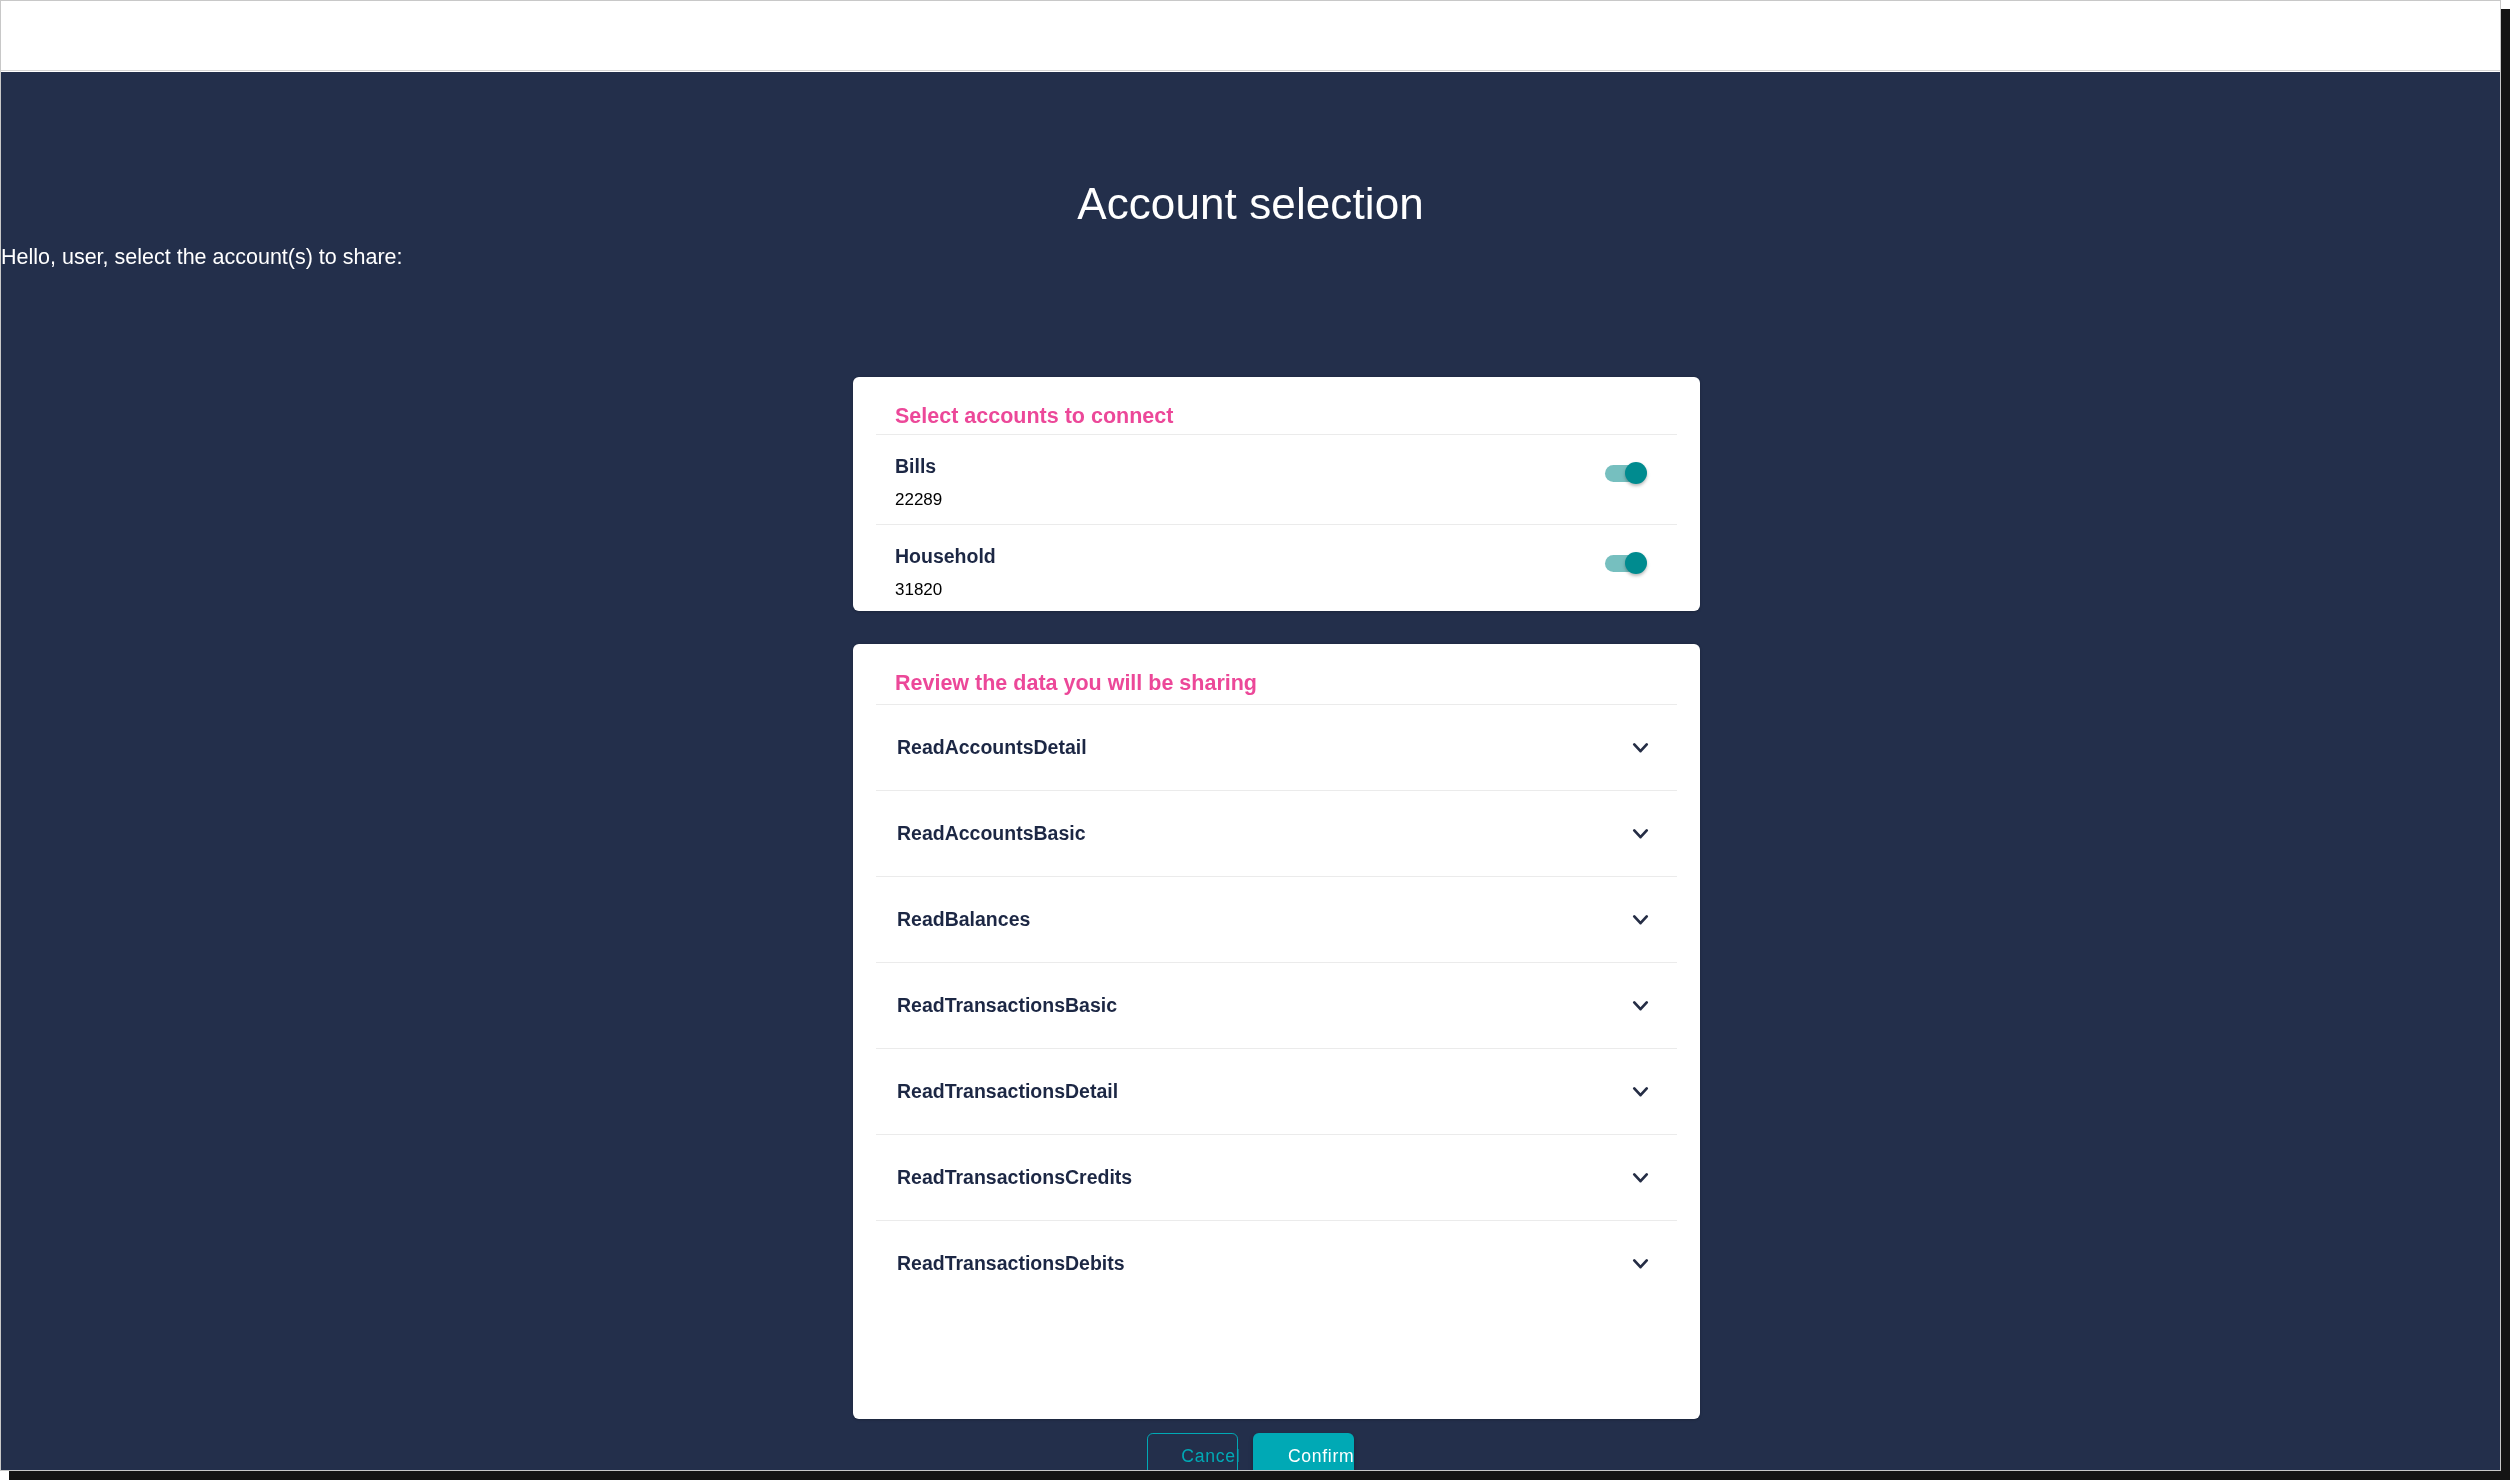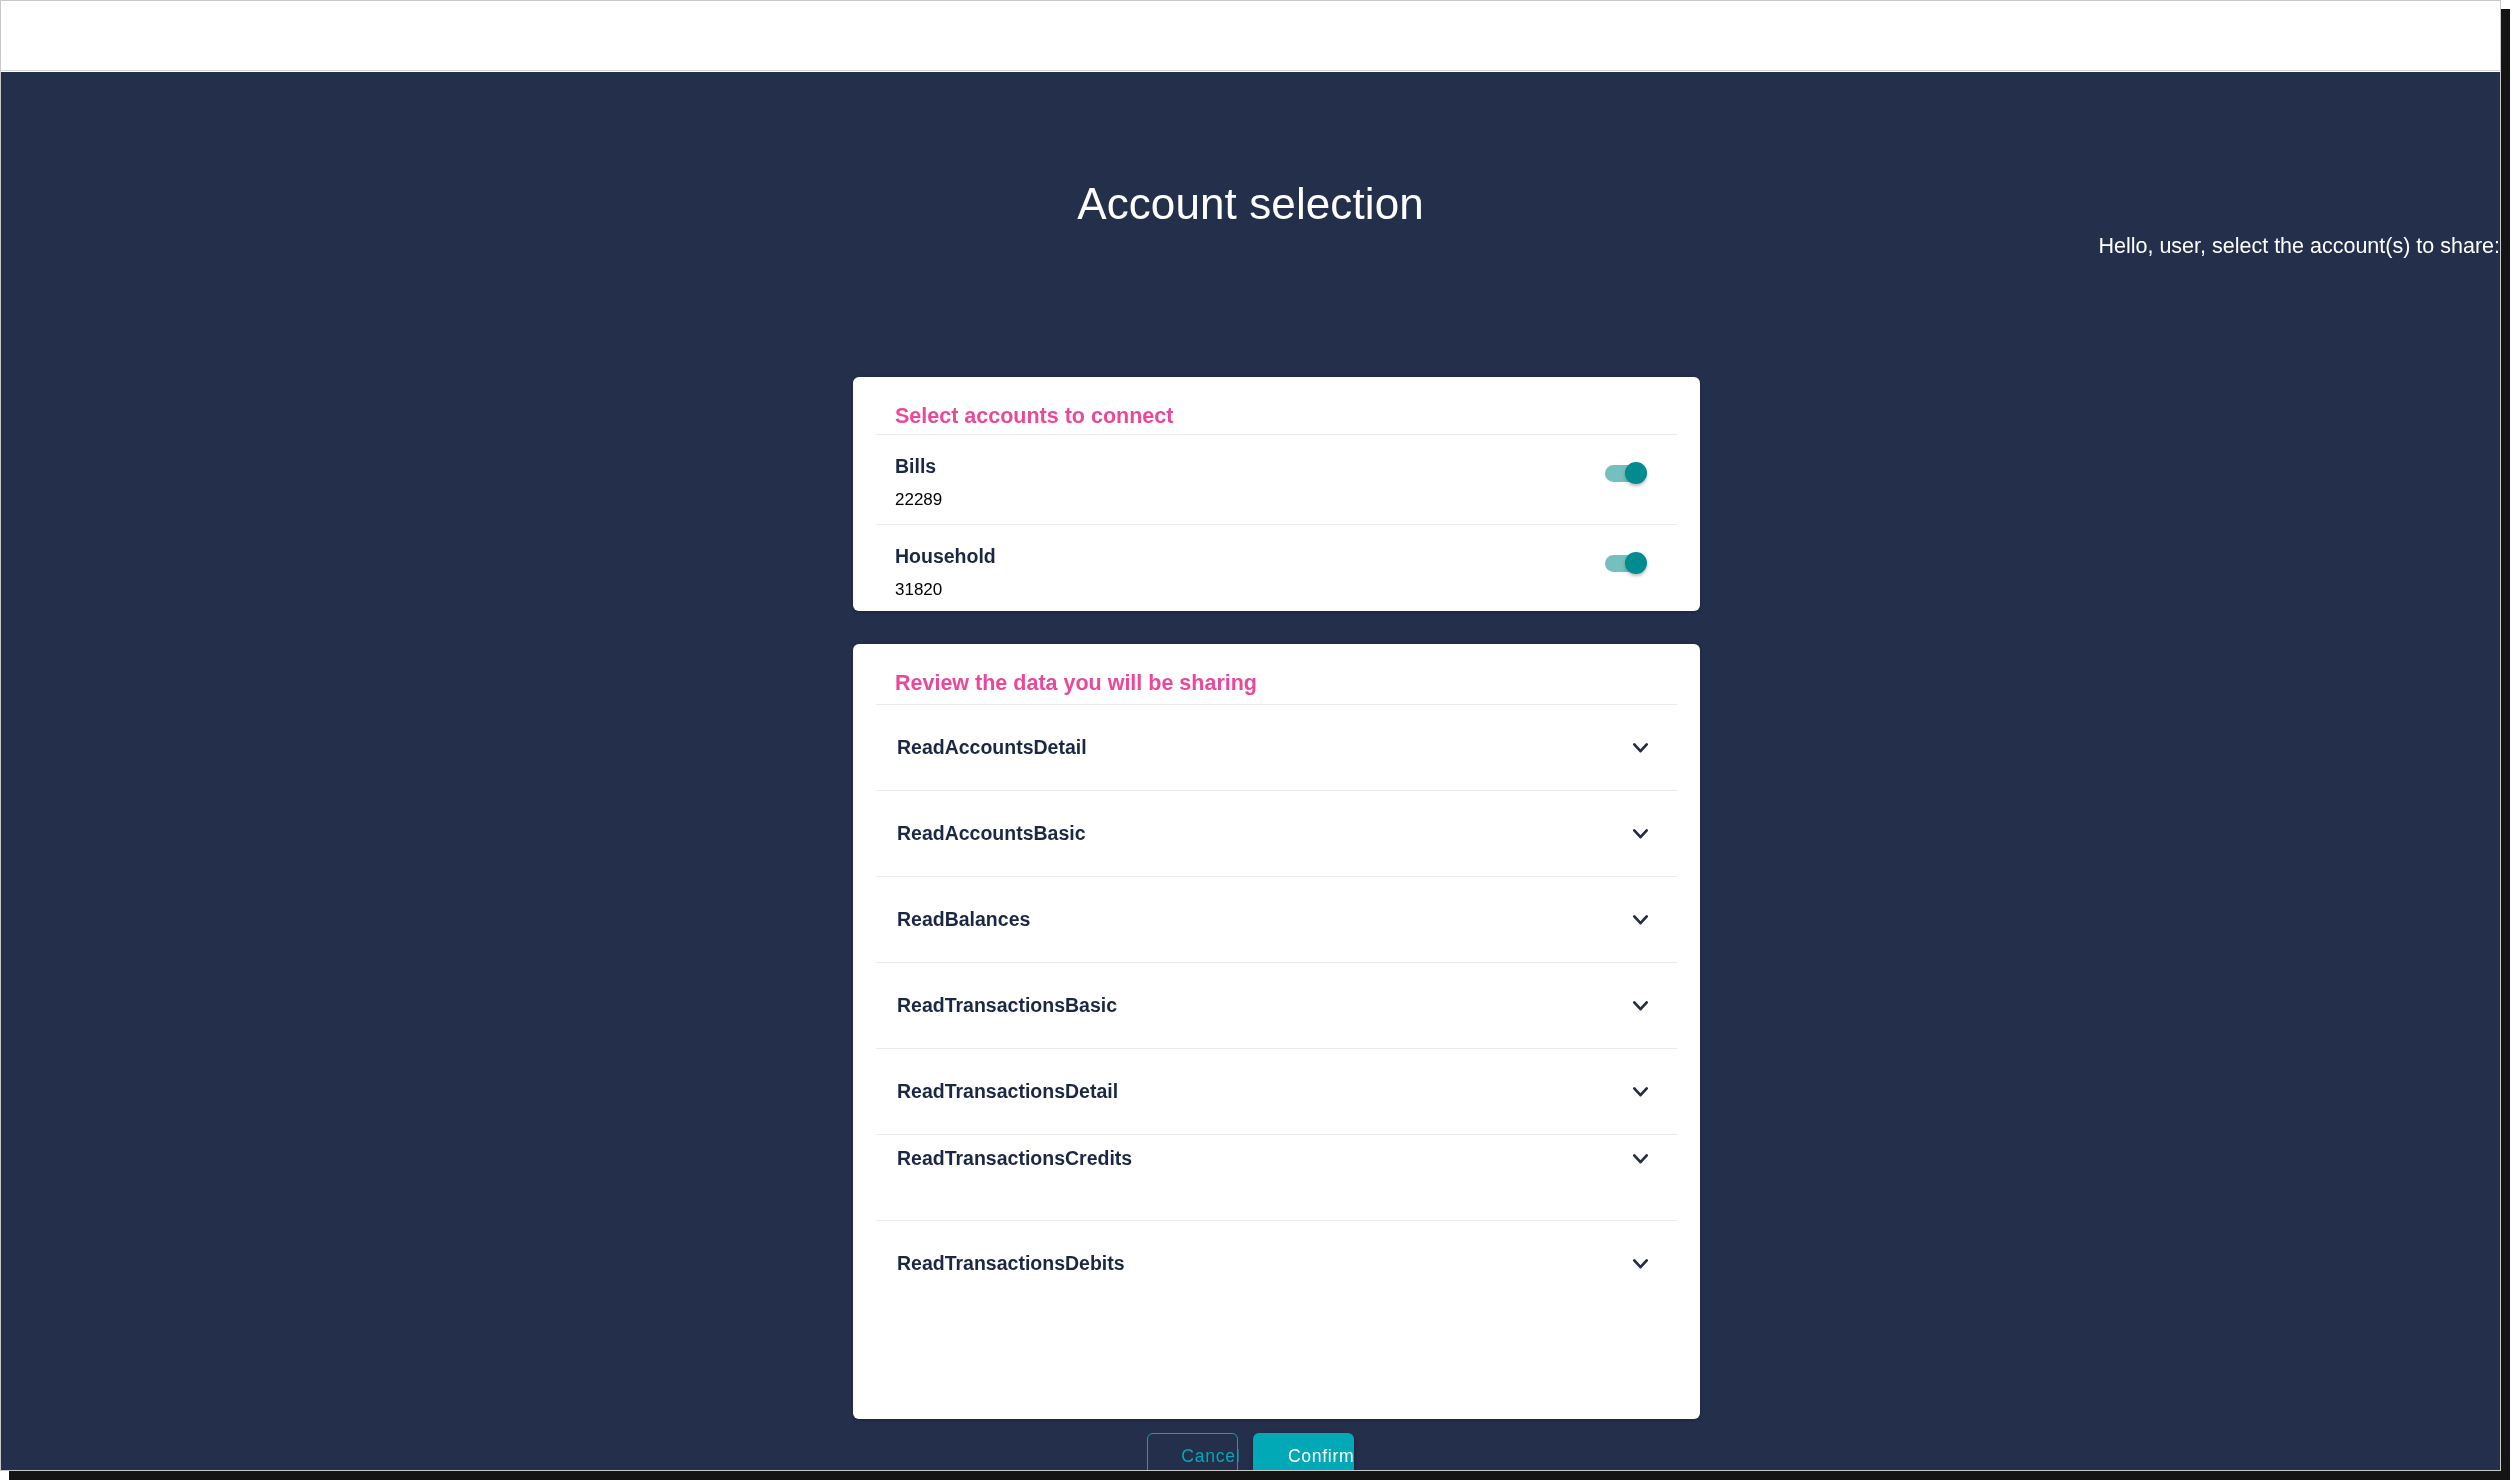--- a/index.html
+++ b/index.html
@@ -56,23 +56,23 @@
     color: #ffffff;
     font-size: 44px;
     font-weight: 400;
     letter-spacing: 0.1px;
     line-height: 1;
   }
 
   #page-subtitle {
     position: absolute;
     left: 0;
-    top: 164px;
-    width: 100%;
-    text-align: right;
+    top: 175px;
+    width: 100%;
+    text-align: left;
     color: #ffffff;
     font-size: 21.5px;
     font-weight: 400;
     line-height: 1;
   }
 
   
   .card {
     position: absolute;
     left: 852px;
@@ -317,21 +317,21 @@
       <div class="perm-row" style="top:405px;">
         <span class="perm-label">ReadTransactionsDetail</span>
         <span class="perm-chevron">
           <svg viewBox="0 0 24 24" fill="none" stroke="#252d45" stroke-width="2.6" stroke-linecap="round" stroke-linejoin="round">
               <polyline points="6 9 12 15.5 18 9"></polyline>
             </svg>
         </span>
       </div>
       <div class="card-divider" style="top:490px;"></div>
 
-      <div class="perm-row" style="top:472px;padding-left:19px;">
+      <div class="perm-row" style="top:491px;padding-left:19px;">
         <span class="perm-label">ReadTransactionsCredits</span>
         <span class="perm-chevron">
           <svg viewBox="0 0 24 24" fill="none" stroke="#252d45" stroke-width="2.6" stroke-linecap="round" stroke-linejoin="round">
               <polyline points="6 9 12 15.5 18 9"></polyline>
             </svg>
         </span>
       </div>
       <div class="card-divider" style="top:576px;"></div>
 
       <div class="perm-row" style="top:577px;">

